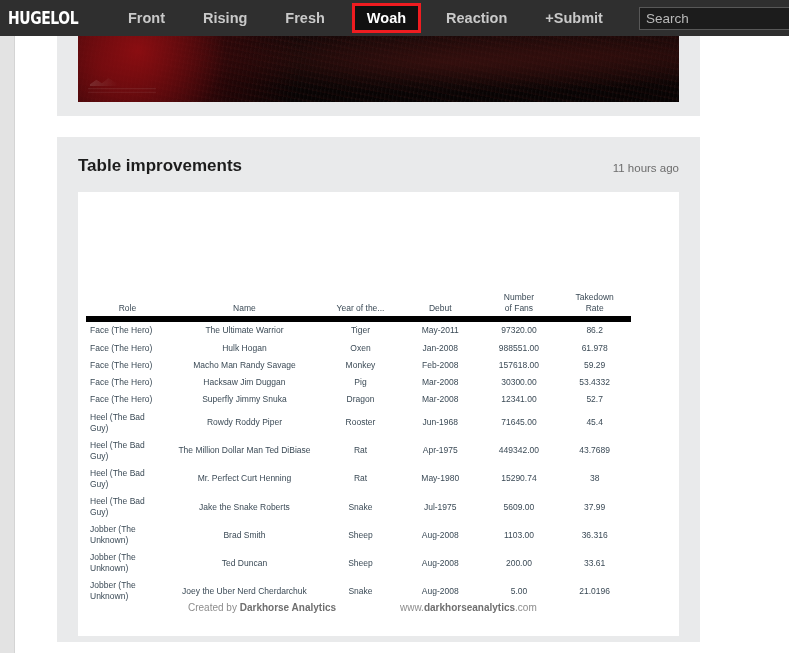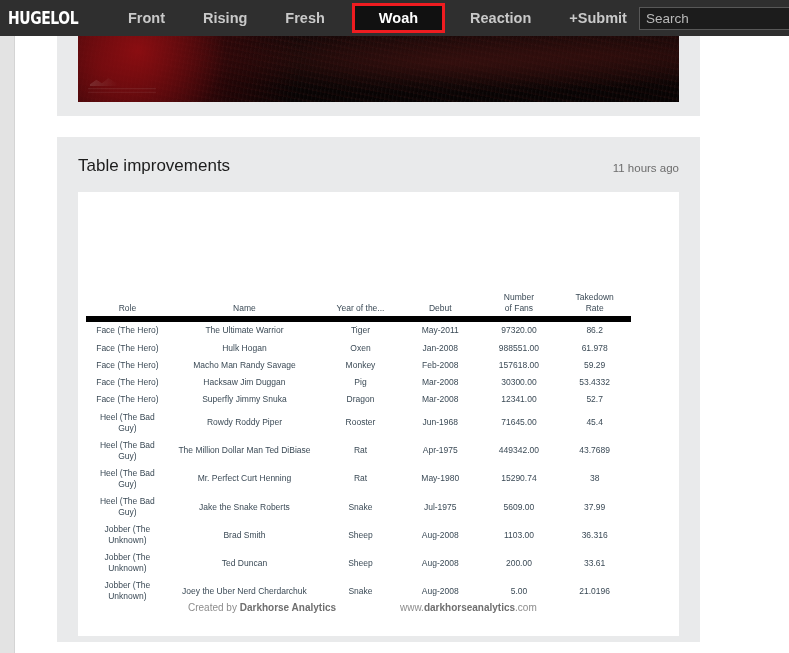--- a/index.html
+++ b/index.html
@@ -61,21 +61,21 @@
     font-weight: bold;
     padding: 5px 11px;
     margin-right: 16px;
     white-space: nowrap;
     cursor: pointer;
   }
   .nav-link.active {
     color: #ffffff;
     background: #111111;
     border: 3px solid #ef1c20;
-    padding: 4px 24px;
+    padding: 4px 12px;
     margin-right: 14px;
   }
   .search-wrap {
     position: absolute;
     left: 639px; top: 7px;
     width: 160px; height: 23px;
   }
   .search-input {
     width: 160px; height: 23px;
     background: #1c1c1c;
@@ -136,21 +136,21 @@
   }
   .post-head {
     position: absolute;
     left: 0; top: 0;
     width: 643px; height: 60px;
   }
   .post-title {
     position: absolute;
     left: 21px; top: 19px;
     font-size: 17px;
-    font-weight: normal;
+    font-weight: bold;
     color: #1d1d1d;
     white-space: nowrap;
   }
   .post-time {
     position: absolute;
     right: 21px; top: 25px;
     font-size: 11.5px;
     color: #6d6d6d;
     white-space: nowrap;
   }
@@ -198,21 +198,21 @@
   .dtable th.col-debut { width: 78px; }
   .dtable th.col-fans { width: 78px; }
   .dtable th.col-rate { width: 72px; }
 
   .dtable td {
     padding: 3.2px 4px;
     vertical-align: middle;
     text-align: center;
     line-height: 1.28;
   }
-  .dtable td.c-role { text-align: center; }
+  .dtable td.c-role { text-align: left; }
 
   
   .viz-footer {
     position: absolute;
     left: 0; bottom: 20px;
     width: 601px;
     height: 14px;
     font-size: 10px;
     color: #8c8c8c;
   }

